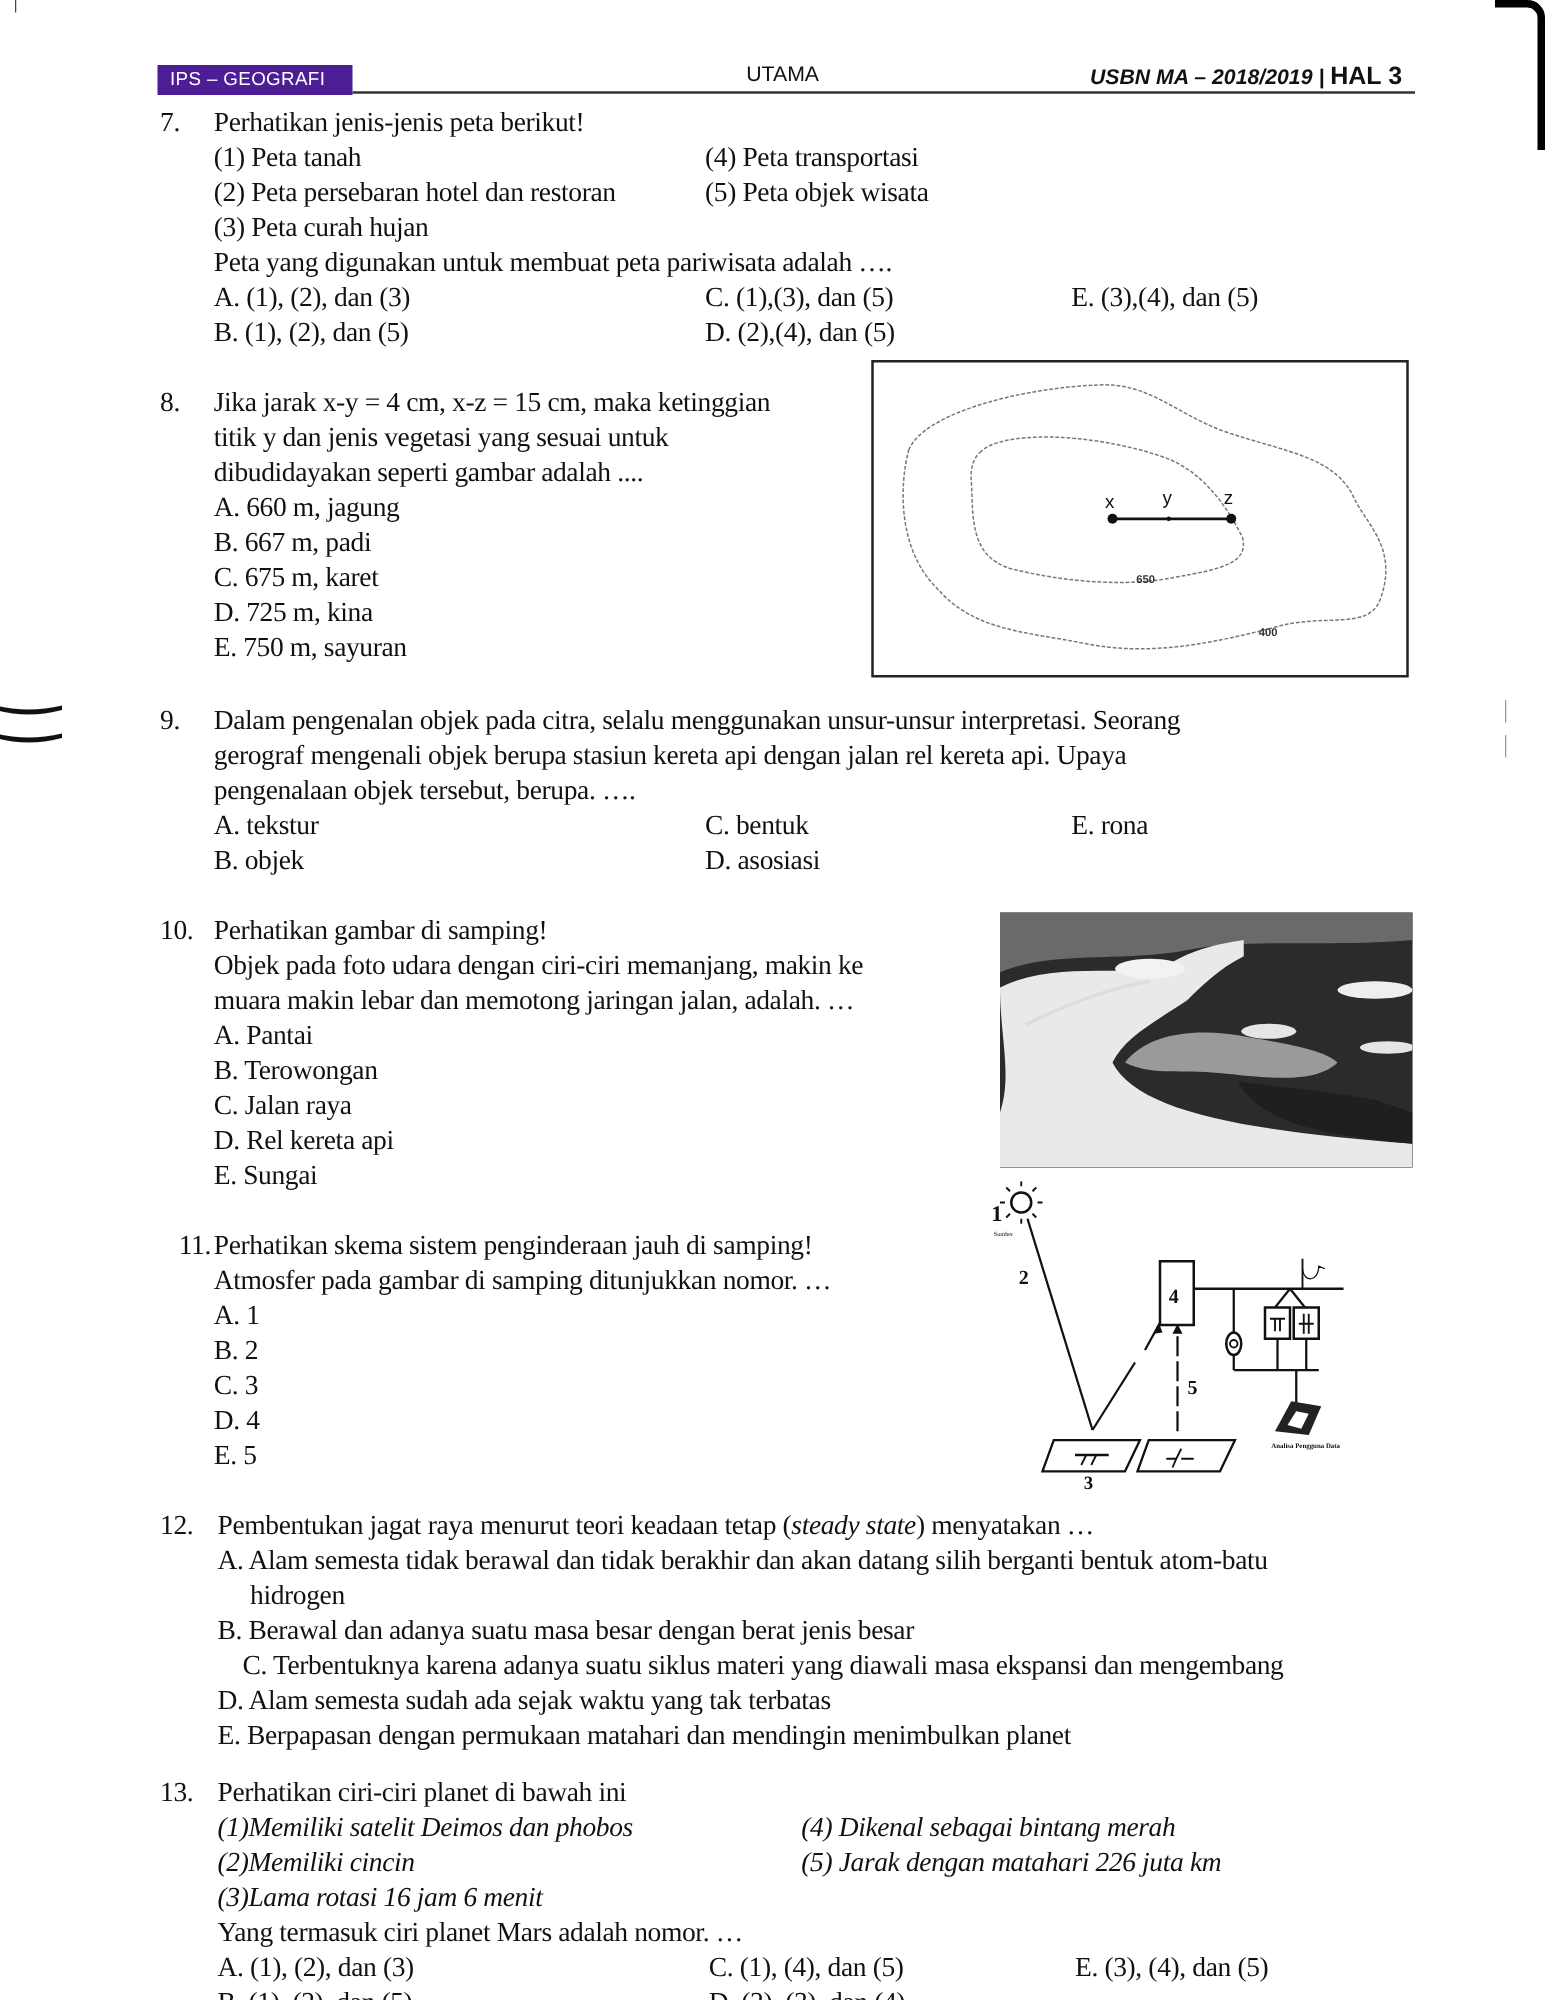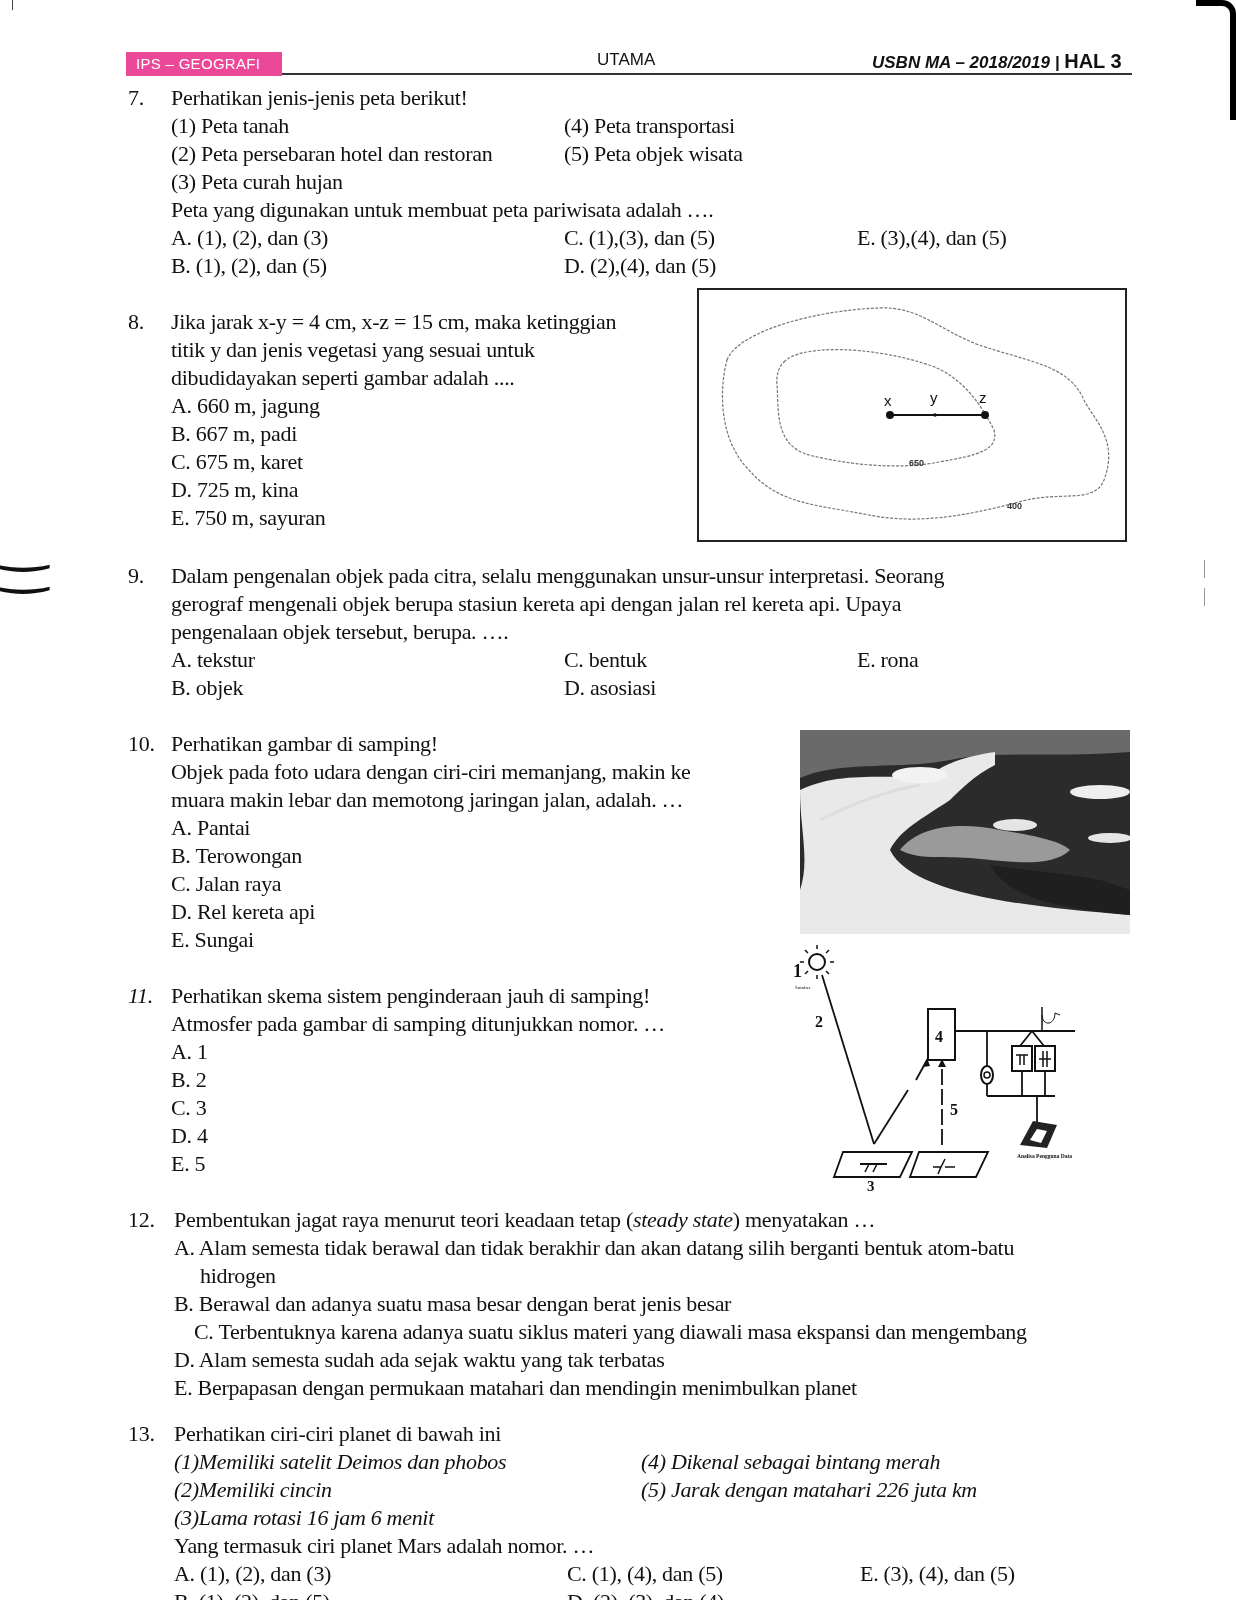--- a/index.html
+++ b/index.html
@@ -1,20 +1,20 @@
 <!DOCTYPE html>
 <html><head>
 <meta charset="utf-8">
 <style>
   html, body { margin: 0; padding: 0; background: #fff; }
   body { width: 1236px; height: 1600px; position: relative; overflow: hidden;
          font-family: "Liberation Serif", "DejaVu Serif", serif; color: #111; }
   .abs { position: absolute; }
   .t { font-size: 22px; line-height: 28px; white-space: nowrap; letter-spacing: -0.3px; }
-  .hdr-left { left: 126px; top: 52px; width: 156px; height: 24px; background: #ec4899;
+  .hdr-left { left: 126px; top: 52px; width: 156px; height: 24px; background: #4c1d95;
               color: #fff; font-family: "Liberation Sans", sans-serif; font-size: 15px;
               line-height: 24px; padding-left: 10px; box-sizing: border-box; letter-spacing: 0.3px; }
   .hdr-mid { left: 597px; top: 50px; font-family: "Liberation Sans", sans-serif; font-size: 17px; }
   .hdr-right { left: 872px; top: 50px; font-family: "Liberation Sans", sans-serif; font-size: 17px;
                font-weight: bold; font-style: italic; }
   .hdr-right .hal { font-style: normal; font-size: 20px; }
   .hdr-line { left: 282px; top: 73px; width: 850px; height: 2px; background: #333; }
   .just { white-space: normal; text-align: justify; text-align-last: left; }
   .it { font-style: italic; }
   .frame { border: 2px solid #222; box-sizing: border-box; }
@@ -121,21 +121,21 @@
       <ellipse cx="120" cy="45" rx="28" ry="8" fill="#f2f2f2"></ellipse>
       <ellipse cx="300" cy="62" rx="30" ry="7" fill="#eeeeee"></ellipse>
       <ellipse cx="215" cy="95" rx="22" ry="6" fill="#e5e5e5"></ellipse>
       <ellipse cx="310" cy="108" rx="22" ry="5" fill="#e5e5e5"></ellipse>
       <path d="M20,90 C60,70 90,60 120,55" stroke="#ddd" stroke-width="3" fill="none"></path>
     </svg>
   </div>
 </div>
 
 <div>
-  <div class="abs t" style="left:128px;top:982px;font-style:italic;">11.</div>
+  <div class="abs t" style="left:143px;top:982px;">11.</div>
   <div class="abs t" style="left:171px;top:982px;">Perhatikan skema sistem penginderaan jauh di samping!</div>
   <div class="abs t" style="left:171px;top:1010px;">Atmosfer pada gambar di samping ditunjukkan nomor. …</div>
   <div class="abs t" style="left:171px;top:1038px;">A. 1</div>
   <div class="abs t" style="left:171px;top:1066px;">B. 2</div>
   <div class="abs t" style="left:171px;top:1094px;">C. 3</div>
   <div class="abs t" style="left:171px;top:1122px;">D. 4</div>
   <div class="abs t" style="left:171px;top:1150px;">E. 5</div>
 
   <div class="abs" style="left:785px;top:945px;width:290px;height:250px;">
     <svg width="290" height="250" viewBox="0 0 290 250">

